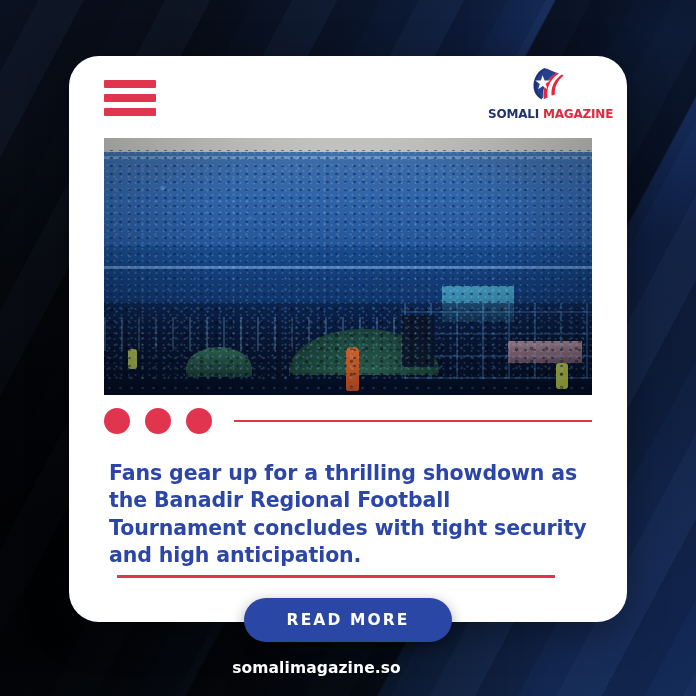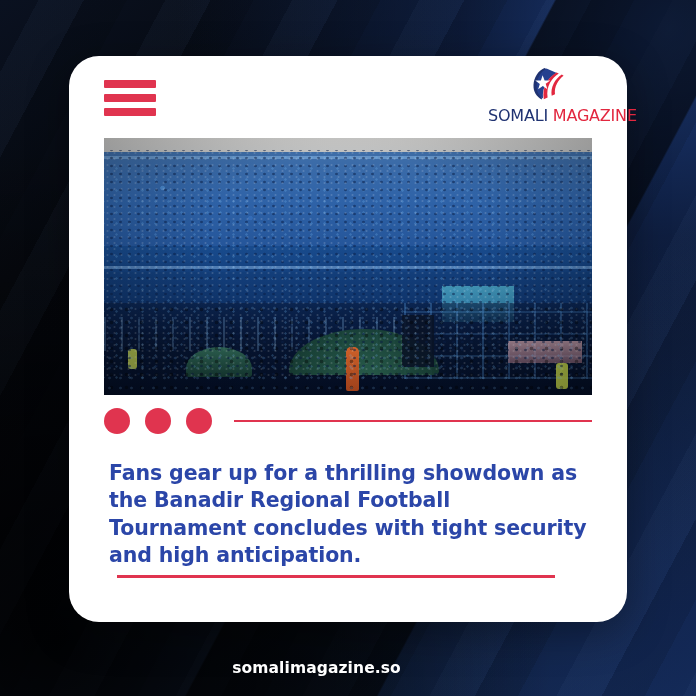--- a/index.html
+++ b/index.html
@@ -107,22 +107,22 @@
   }
   .logo-mark {
     height: 44px;
     display: flex;
     justify-content: center;
     align-items: flex-end;
   }
   .logo-text {
     margin-top: 3px;
     font-family: "DejaVu Sans", "Liberation Sans", sans-serif;
-    font-weight: normal;
-    font-size: 16px;
+    font-weight: bold;
+    font-size: 12px;
     letter-spacing: -0.2px;
     white-space: nowrap;
     line-height: 1;
   }
   .logo-word-1 { color: #1f3271; }
   .logo-word-2 { color: #e2273f; }
 
   
   .photo {
     position: absolute;
@@ -396,16 +396,17 @@
       <span class="dot"></span>
       <span class="dot"></span>
       <span class="dots-rule"></span>
     </div>
 
     <div class="headline">Fans gear up for a thrilling showdown as the Banadir Regional Football Tournament concludes with tight security and high anticipation.</div>
 
     <div class="bottom-rule"></div>
   </div>
 
+  <button id="read-more">READ MORE</button>
 
   <div id="site-url">somalimagazine.so</div>
 
 </div>
 
 </body></html>

